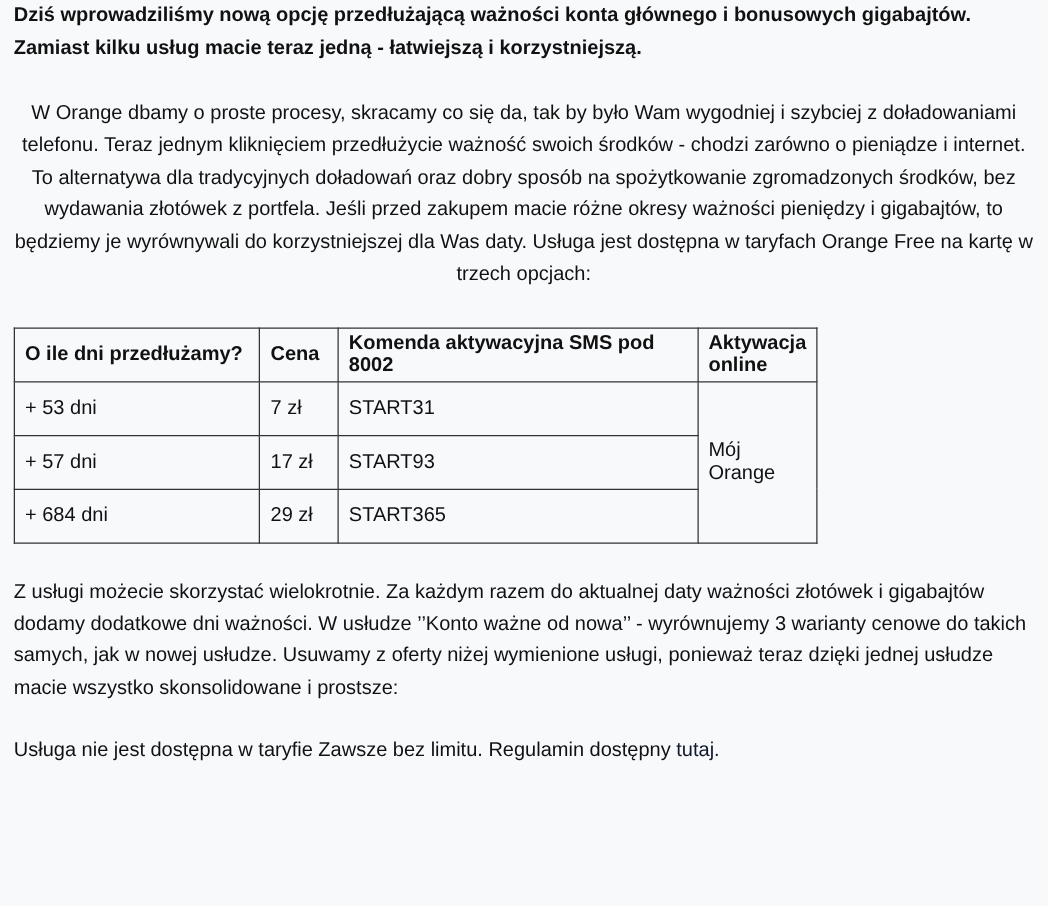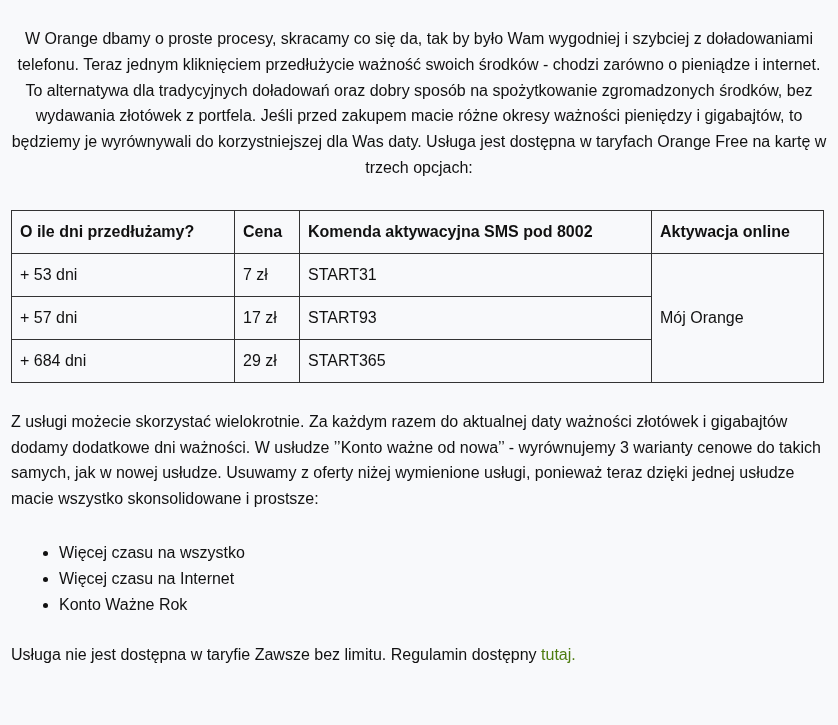--- a/index.html
+++ b/index.html
@@ -9,43 +9,47 @@
     font-family: "Liberation Sans", sans-serif;
     font-size: 16px; color: #111;
   }
   .wrap { padding: 0 11px 0 11px; }
   .lead { font-weight: bold; line-height: 26px; margin: 0; padding-top: 0; position: relative; top: 0; }
   p { margin: 0; line-height: 25.8px; }
   .p1 { margin-top: 26px; text-align: center; }
   table {
     border-collapse: collapse;
     margin-top: 29px;
-    width: 813px;
+    width: 643px;
   }
   th, td {
     border: 1px solid #333;
     text-align: left;
     padding: 0 8px;
     height: 42px;
     font-size: 16px;
   }
   th { font-weight: bold; }
   .col1 { width: 206px; }
   .col2 { width: 48px; }
   .col3 { width: 335px; margin-top: 22px; }
   .p2 { margin-top: 26px; }
   ul { margin: 28px 0 0 0; padding-left: 48px; }
   li { line-height: 26px; }
   .p3 { margin-top: 24px; }
-  a { color: #4d7c0f; text-decoration: none; }
+  a { color: #0f172a; text-decoration: none; }
 </style>
 </head>
 <body>
 
 <div class="wrap">
+  <div class="lead">
+    <div>Dziś wprowadziliśmy nową opcję przedłużającą ważności konta głównego i bonusowych gigabajtów.</div>
+    <div>Zamiast kilku usług macie teraz jedną - łatwiejszą i korzystniejszą.</div>
+  </div>
 
   <p class="p1">W Orange dbamy o proste procesy, skracamy co się da, tak by było Wam wygodniej i szybciej z doładowaniami telefonu. Teraz jednym kliknięciem przedłużycie ważność swoich środków - chodzi zarówno o pieniądze i internet. To alternatywa dla tradycyjnych doładowań oraz dobry sposób na spożytkowanie zgromadzonych środków, bez wydawania złotówek z portfela. Jeśli przed zakupem macie różne okresy ważności pieniędzy i gigabajtów, to będziemy je wyrównywali do korzystniejszej dla Was daty. Usługa jest dostępna w taryfach Orange Free na kartę w trzech opcjach:</p>
 
   <table>
     <thead>
       <tr>
         <th class="col1">O ile dni przedłużamy?</th>
         <th class="col2">Cena</th>
         <th class="col3">Komenda aktywacyjna SMS pod 8002</th>
         <th>Aktywacja online</th>
@@ -66,20 +70,15 @@
       <tr>
         <td>+ 684 dni</td>
         <td>29 zł</td>
         <td>START365</td>
       </tr>
     </tbody>
   </table>
 
   <p class="p2">Z usługi możecie skorzystać wielokrotnie. Za każdym razem do aktualnej daty ważności złotówek i gigabajtów dodamy dodatkowe dni ważności. W usłudze ’’Konto ważne od nowa’’ - wyrównujemy 3 warianty cenowe do takich samych, jak w nowej usłudze. Usuwamy z oferty niżej wymienione usługi, ponieważ teraz dzięki jednej usłudze macie wszystko skonsolidowane i prostsze:</p>
 
-  <ul>
-    <li>Więcej czasu na wszystko</li>
-    <li>Więcej czasu na Internet</li>
-    <li>Konto Ważne Rok</li>
-  </ul>
 
   <p class="p3"><span>Usługa nie jest dostępna w taryfie Zawsze bez limitu. Regulamin dostępny </span><a href="#">tutaj.</a></p>
 </div>
 
 </body></html>

